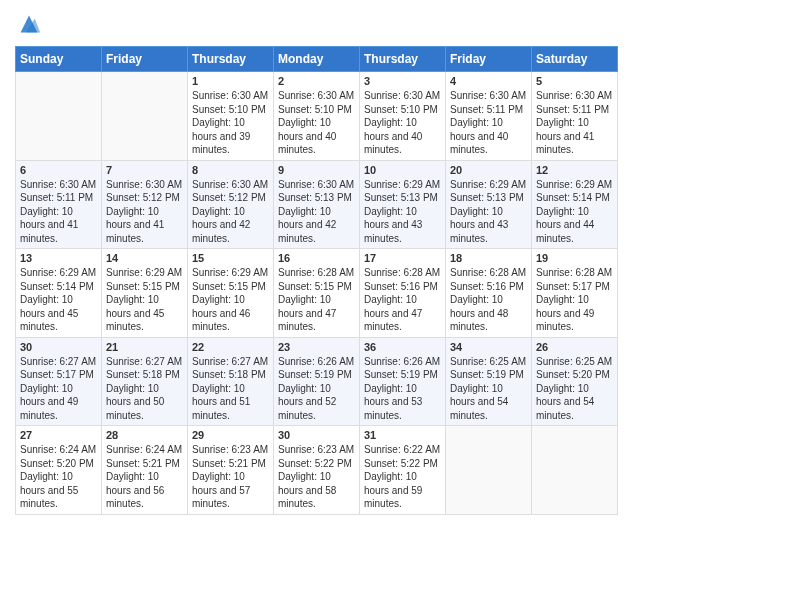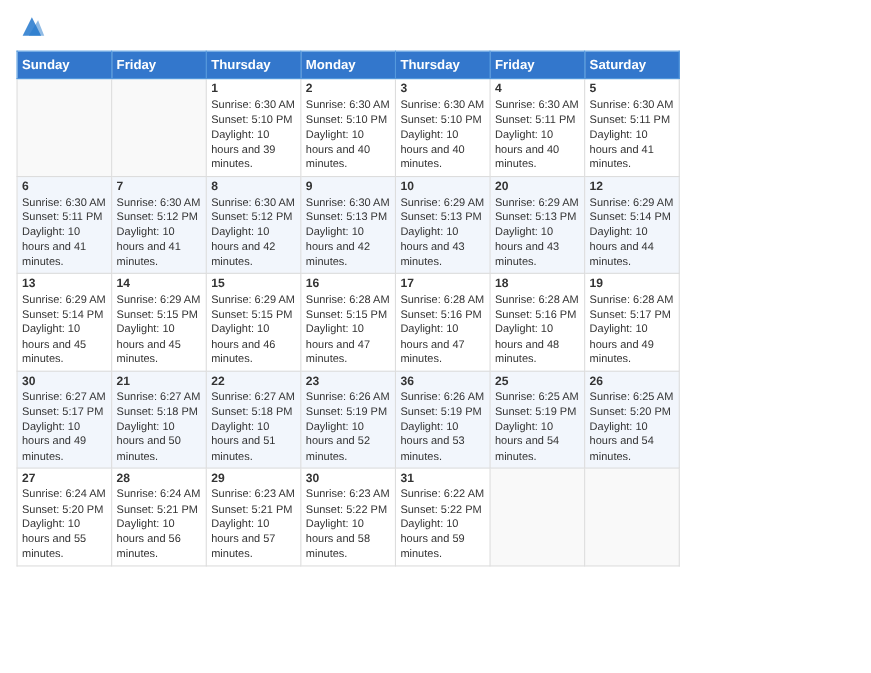--- a/index.html
+++ b/index.html
@@ -233,21 +233,21 @@
           </td>
           <td>
             <div class="day-num">23</div>
             <div class="day-info">Sunrise: 6:26 AM<br>Sunset: 5:19 PM<br>Daylight: 10 hours and 52 minutes.</div>
           </td>
           <td>
             <div class="day-num">36</div>
             <div class="day-info">Sunrise: 6:26 AM<br>Sunset: 5:19 PM<br>Daylight: 10 hours and 53 minutes.</div>
           </td>
           <td>
-            <div class="day-num">25</div>
+            <div class="day-num">34</div>
             <div class="day-info">Sunrise: 6:25 AM<br>Sunset: 5:19 PM<br>Daylight: 10 hours and 54 minutes.</div>
           </td>
           <td>
             <div class="day-num">26</div>
             <div class="day-info">Sunrise: 6:25 AM<br>Sunset: 5:20 PM<br>Daylight: 10 hours and 54 minutes.</div>
           </td>
         </tr>
         <tr class="row-odd">
           <td>
             <div class="day-num">27</div>

